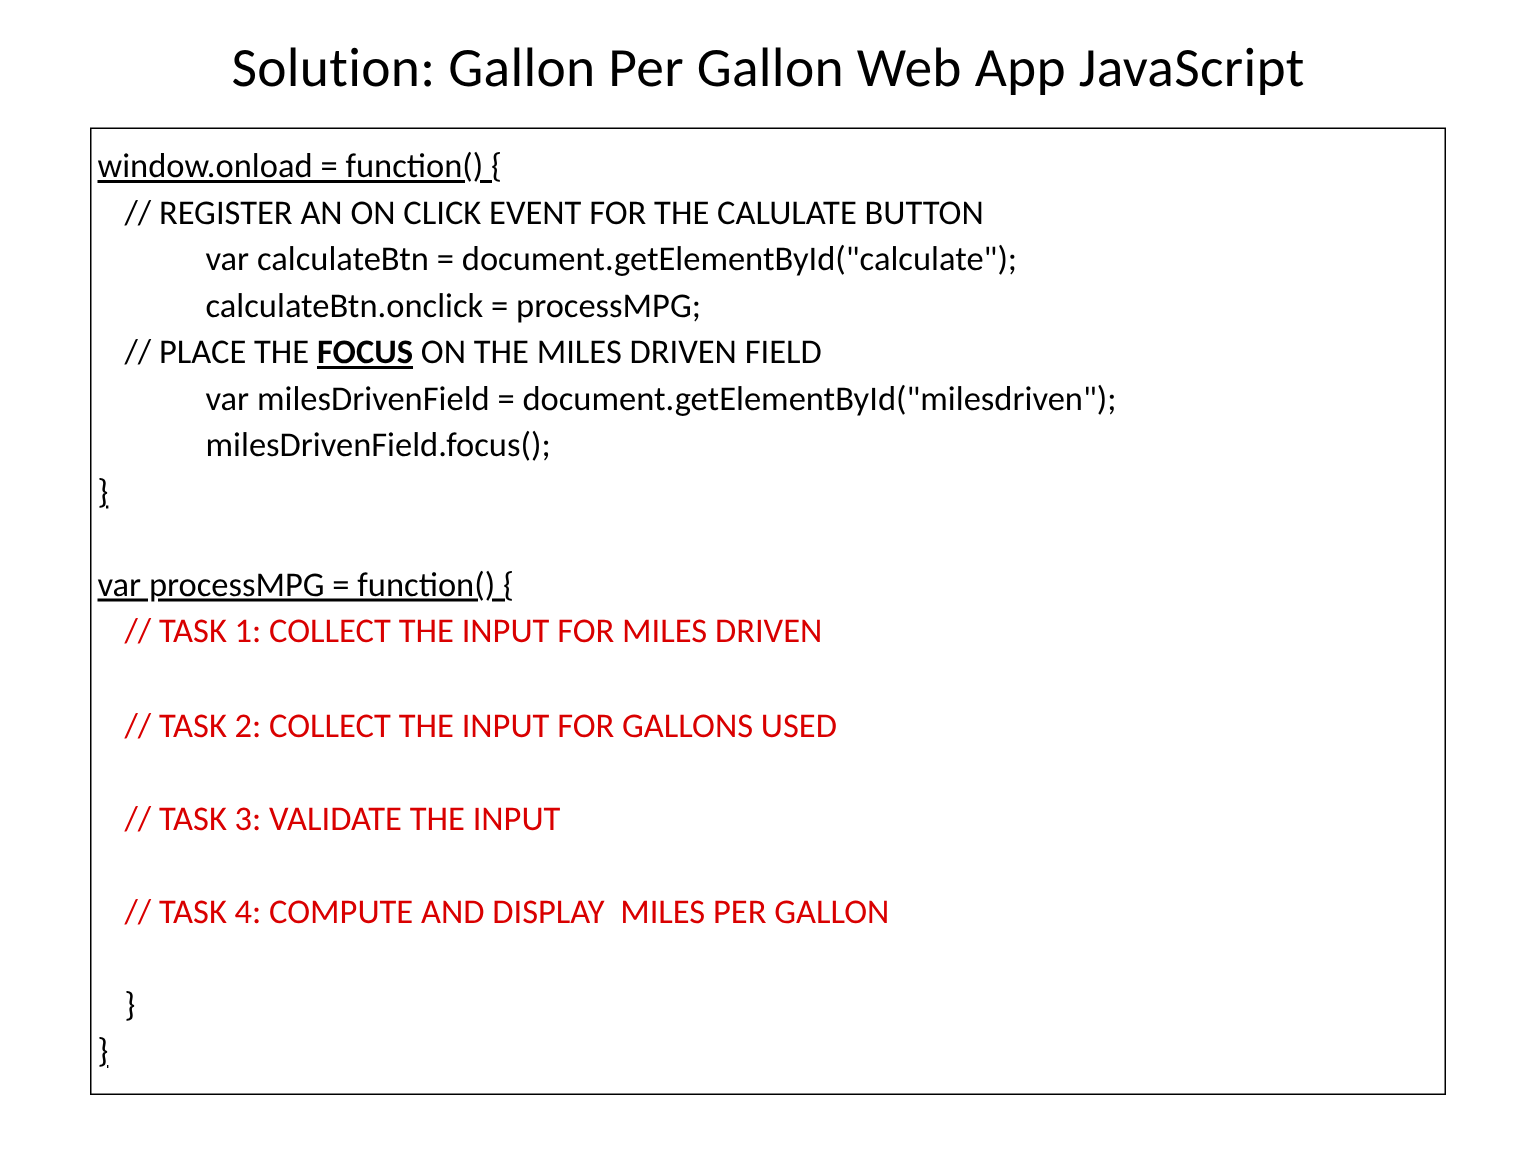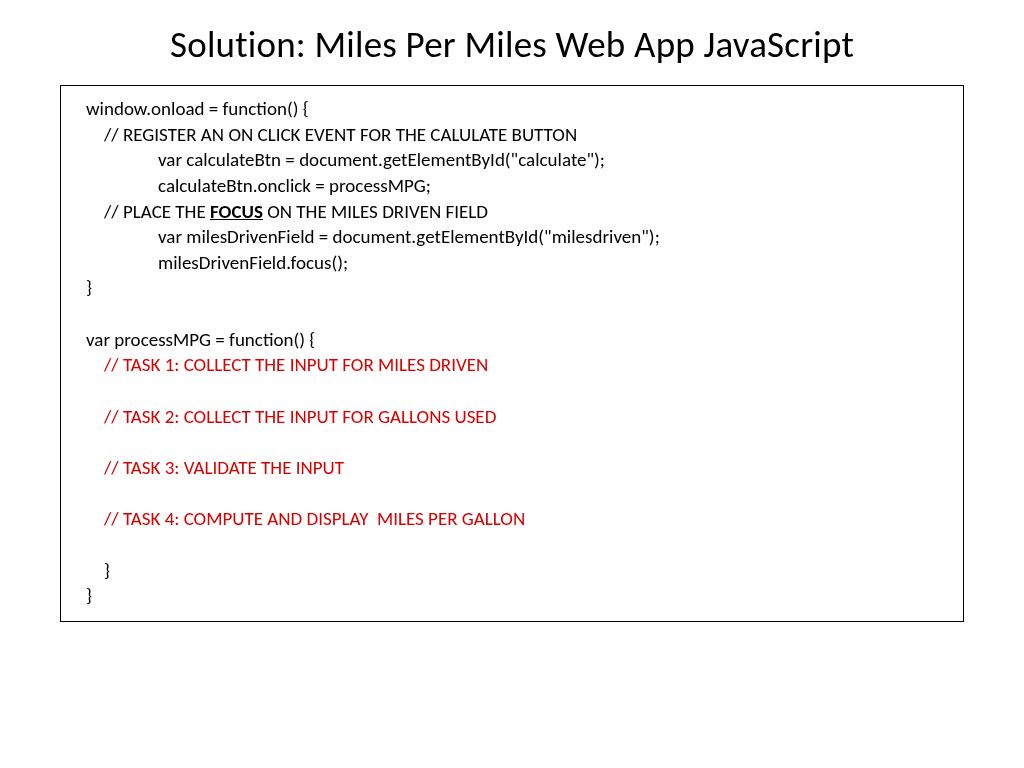--- a/index.html
+++ b/index.html
@@ -20,36 +20,37 @@
   .title {
     font-size: 37px;
     font-weight: 400;
     text-align: center;
     margin: 0 0 18px 0;
     letter-spacing: 0.2px;
   }
   .code-box {
     border: 1px solid #000000;
     box-sizing: border-box;
-    padding: 10px 12px 12px 25px;
-    font-size: 19px;
+    padding: 10px 12px 12px 4px;
+    font-size: 23px;
     line-height: 1.35;
     white-space: pre;
     font-family: Calibri, "Segoe UI", Arial, sans-serif;
+    text-decoration: underline;
   }
   .red { color: #d90000; }
   .bold-under { font-weight: 700; text-decoration: underline; }
   .indent1 { padding-left: 18px; display: inline-block; }
   .indent2 { padding-left: 72px; display: inline-block; }
 </style>
 </head>
 <body>
 
 <div class="slide">
-  <h1 class="title">Solution: Miles Per Miles Web App JavaScript</h1>
+  <h1 class="title">Solution: Gallon Per Gallon Web App JavaScript</h1>
 
   <div class="code-box"><span>window.onload = function() {</span>
 <span class="indent1">// REGISTER AN ON CLICK EVENT FOR THE CALULATE BUTTON</span>
 <span class="indent2">var calculateBtn = document.getElementById("calculate");</span>
 <span class="indent2">calculateBtn.onclick = processMPG;</span>
 <span class="indent1"><span>// PLACE THE </span><span class="bold-under">FOCUS</span><span> ON THE MILES DRIVEN FIELD</span></span>
 <span class="indent2">var milesDrivenField = document.getElementById("milesdriven");</span>
 <span class="indent2">milesDrivenField.focus();</span>
 <span>}</span>
 

